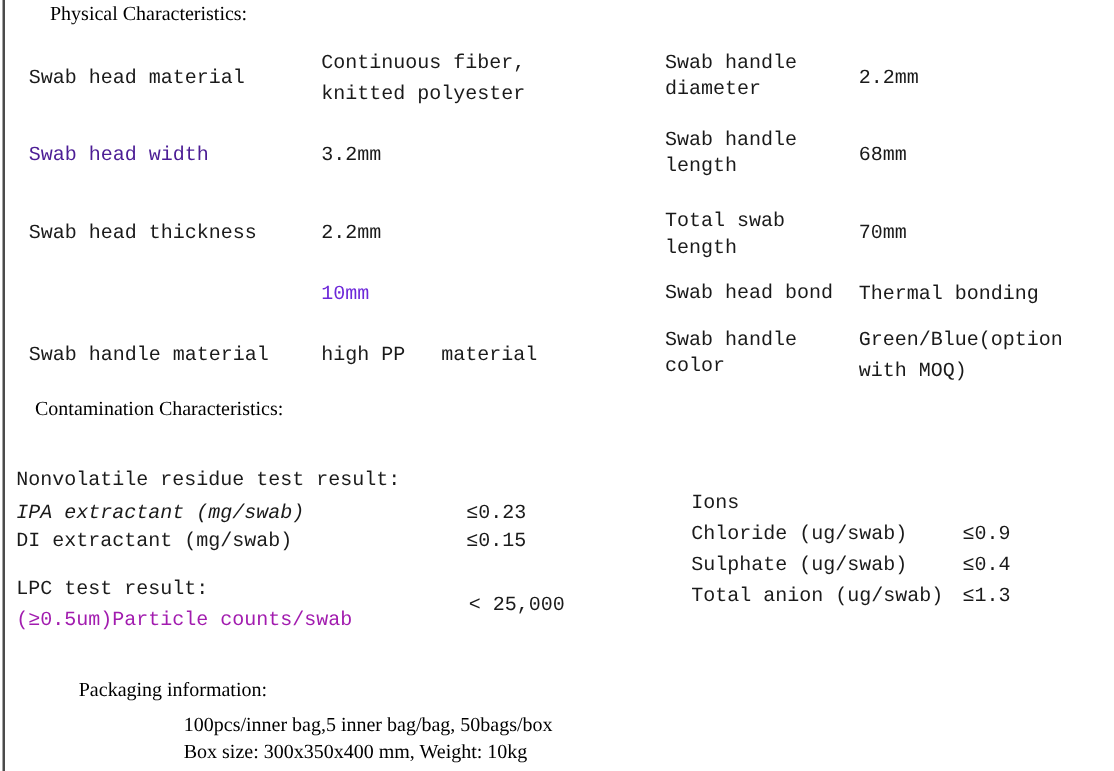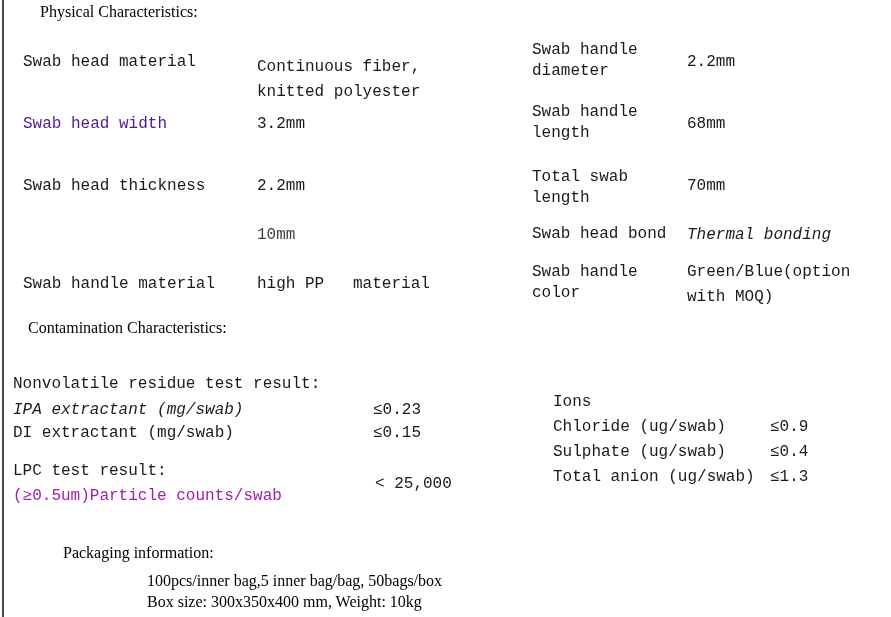--- a/index.html
+++ b/index.html
@@ -30,44 +30,44 @@
 </head>
 <body>
 
 <div class="page">
 
   <div class="left-rule" style="background: rgb(74, 74, 74);"></div>
 
   <div class="abs serif" style="left: 40px; top: 2px; color: rgb(0, 0, 0);">Physical Characteristics:</div>
 
   <div class="abs mono nowrap" style="left: 23px; top: 50px; color: rgb(26, 26, 26);">Swab head material</div>
-  <div class="abs mono wrapval1" style="left: 257px; top: 38px; color: rgb(26, 26, 26); margin-top: 17px;">Continuous fiber, knitted polyester</div>
+  <div class="abs mono wrapval1" style="left: 257px; top: 38px; color: rgb(26, 26, 26);">Continuous fiber, knitted polyester</div>
 
   <div class="abs mono nowrap" style="left: 23px; top: 112px; color: #4c1d95;">Swab head width</div>
   <div class="abs mono nowrap" style="left: 257px; top: 112px; color: rgb(26, 26, 26);">3.2mm</div>
 
   <div class="abs mono nowrap" style="left: 23px; top: 174px; color: rgb(26, 26, 26);">Swab head thickness</div>
   <div class="abs mono nowrap" style="left: 257px; top: 174px; color: rgb(26, 26, 26);">2.2mm</div>
 
-  <div class="abs mono nowrap" style="left: 257px; top: 223px; color: #404040;">10mm</div>
+  <div class="abs mono nowrap" style="left: 257px; top: 223px; color: #6d28d9;">10mm</div>
 
   <div class="abs mono nowrap" style="left: 23px; top: 272px; color: rgb(26, 26, 26);">Swab handle material</div>
   <div class="abs mono nowrap" style="left: 257px; top: 272px; color: rgb(26, 26, 26);">high PP   material</div>
 
   <div class="abs mono rlabel" style="left: 532px; top: 40px; color: rgb(26, 26, 26);">Swab handle diameter</div>
   <div class="abs mono nowrap" style="left: 687px; top: 50px; color: rgb(26, 26, 26);">2.2mm</div>
 
   <div class="abs mono rlabel" style="left: 532px; top: 102px; color: rgb(26, 26, 26);">Swab handle length</div>
   <div class="abs mono nowrap" style="left: 687px; top: 112px; color: rgb(26, 26, 26);">68mm</div>
 
   <div class="abs mono rlabel" style="left: 532px; top: 167px; color: rgb(26, 26, 26);">Total swab length</div>
   <div class="abs mono nowrap" style="left: 687px; top: 174px; color: rgb(26, 26, 26);">70mm</div>
 
   <div class="abs mono rlabel" style="left: 532px; top: 224px; color: rgb(26, 26, 26);">Swab head bond</div>
-  <div class="abs mono nowrap" style="left: 687px; top: 223px; color: rgb(26, 26, 26); font-style: italic;">Thermal bonding</div>
+  <div class="abs mono nowrap" style="left: 687px; top: 223px; color: rgb(26, 26, 26);">Thermal bonding</div>
 
   <div class="abs mono rlabel" style="left: 532px; top: 262px; color: rgb(26, 26, 26);">Swab handle color</div>
   <div class="abs mono wrapval2" style="left: 687px; top: 260px; color: rgb(26, 26, 26);">Green/Blue(optional with MOQ)</div>
 
   <div class="abs serif" style="left: 28px; top: 318px; color: rgb(0, 0, 0);">Contamination Characteristics:</div>
 
   <div class="abs mono nowrap" style="left: 13px; top: 372px; color: rgb(26, 26, 26);">Nonvolatile residue test result:</div>
 
   <div class="abs mono nowrap" style="left: 13px; top: 398px; color: rgb(26, 26, 26); font-style: italic;">IPA extractant (mg/swab)</div>
   <div class="abs mono nowrap" style="left: 373px; top: 398px; color: rgb(26, 26, 26);">≤0.23</div>

